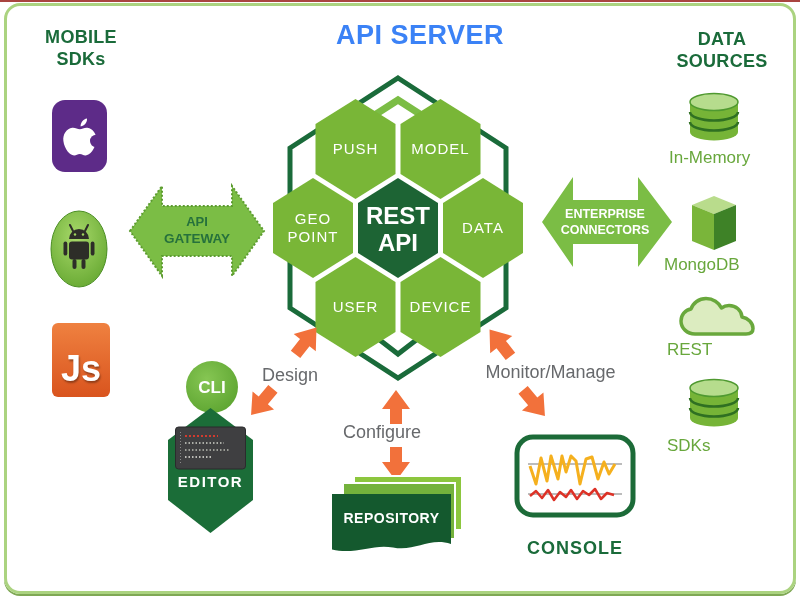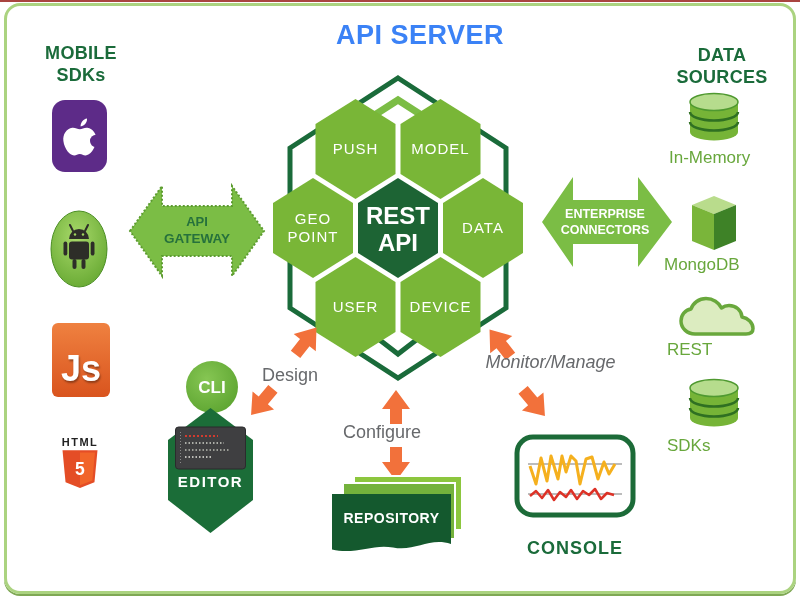--- a/index.html
+++ b/index.html
@@ -5,21 +5,21 @@
   html,body{margin:0;padding:0;background:#fff;}
   .stage{position:relative;width:800px;height:600px;background:#ffffff;overflow:hidden;
          font-family:"Liberation Sans",sans-serif;}
   .topstrip{position:absolute;top:0;left:0;width:800px;height:2px;background:#a94440;}
   .frame{position:absolute;left:4px;top:3px;right:4px;bottom:6px;border:3px solid #abd380;
          border-radius:16px;box-shadow:0 2px 0 #7fa855;pointer-events:none;}
   .abs{position:absolute;}
   .title{left:296px;top:20px;width:208px;text-align:right;font-size:27px;font-weight:bold;
          color:#3b82f6;letter-spacing:.5px;}
   .colhead{width:110px;text-align:center;font-size:18px;font-weight:bold;color:#1a6b3a;
-           line-height:22px;letter-spacing:.3px;margin-top:16px;}
+           line-height:22px;letter-spacing:.3px;}
   .srclabel{width:100px;text-align:left;font-size:17px;color:#68a73c;}
   .flowlabel{font-size:18px;color:#67696c;text-align:center;}
   .consolelabel{left:513px;top:538px;width:124px;text-align:center;font-size:18px;
                 font-weight:bold;color:#1a6b3a;letter-spacing:1px;}
   .appleicon{left:52px;top:100px;width:55px;height:72px;border-radius:13px;background:#5d2b88;
              display:flex;align-items:center;justify-content:center;}
   .jsicon{left:52px;top:323px;width:58px;height:74px;border-radius:6px;
           background:linear-gradient(180deg,#ef8140,#d9541e);
           display:flex;align-items:center;justify-content:center;}
   .jsicon span{color:#fff;font-size:36px;font-weight:bold;text-shadow:1px 2px 2px rgba(0,0,0,.35);margin-top:17px;}
@@ -74,28 +74,20 @@
       <rect x="31.5" y="49" width="4" height="10" rx="2"></rect>
       <circle cx="25" cy="24.5" r="1.2" fill="#9fd45e"></circle>
       <circle cx="33" cy="24.5" r="1.2" fill="#9fd45e"></circle>
     </g>
   </svg>
 
   <div class="abs jsicon">
     <span>Js</span>
   </div>
 
-  <div class="abs html5icon">
-    <div class="word">HTML</div>
-    <svg width="40" height="42" viewBox="0 0 34 36">
-      <polygon points="2,1 32,1 29.4,28.5 17,33.5 4.6,28.5" fill="#e44d26"></polygon>
-      <polygon points="17,3 29.8,3 27.6,27 17,31" fill="#f16529"></polygon>
-      <text x="17" y="22" text-anchor="middle" font-size="15" font-weight="bold" fill="#ffffff">5</text>
-    </svg>
-  </div>
 
   <svg class="abs" style="left:125px;top:180px;" width="145" height="105" viewBox="0 0 145 105">
     <polygon points="5,51 37,6 37,26 107,26 107,6 139,51 107,96 107,76 37,76 37,96" fill="#7bbd45" stroke="#5d9c31" stroke-width="2" stroke-dasharray="2 2"></polygon>
     <text x="72" y="46" text-anchor="middle" font-size="13" font-weight="bold" fill="#26713c">API</text>
     <text x="72" y="63" text-anchor="middle" font-size="13.5" font-weight="bold" fill="#26713c">GATEWAY</text>
   </svg>
 
   <svg class="abs" style="left:535px;top:170px;" width="145" height="105" viewBox="0 0 145 105">
     <polygon points="7,52 38,7 38,30 103,30 103,7 137,52 103,97 103,74 38,74 38,97" fill="#7bbd45"></polygon>
     <text x="70" y="48" text-anchor="middle" font-size="12.5" font-weight="bold" fill="#ffffff">ENTERPRISE</text>
@@ -132,21 +124,21 @@
       <path d="M0,-17 L14,2 L6,2 L6,17 L-6,17 L-6,2 L-14,2 Z" transform="translate(500,343) rotate(-38)"></path>
       <path d="M0,-17 L14,2 L6,2 L6,17 L-6,17 L-6,2 L-14,2 Z" transform="translate(396,407)"></path>
       <path d="M0,-17 L14,2 L6,2 L6,17 L-6,17 L-6,2 L-14,2 Z" transform="translate(262,402) rotate(220)"></path>
       <path d="M0,-17 L14,2 L6,2 L6,17 L-6,17 L-6,2 L-14,2 Z" transform="translate(396,464) rotate(180)"></path>
       <path d="M0,-17 L14,2 L6,2 L6,17 L-6,17 L-6,2 L-14,2 Z" transform="translate(534,403) rotate(140)"></path>
     </g>
   </svg>
 
   <div class="abs flowlabel" style="left:250px;top:365px;width:80px;">Design</div>
   <div class="abs flowlabel" style="left:332px;top:422px;width:100px;">Configure</div>
-  <div class="abs flowlabel" style="left:478px;top:352px;width:145px;font-style:italic;">Monitor/Manage</div>
+  <div class="abs flowlabel" style="left:478px;top:362px;width:145px;">Monitor/Manage</div>
 
   <svg class="abs" style="left:160px;top:357px;" width="104" height="182" viewBox="0 0 104 182">
     <defs>
       <radialGradient id="cliGrad" cx="40%" cy="35%" r="75%">
         <stop offset="0%" stop-color="#86c653"></stop>
           <stop offset="100%" stop-color="#5ba32f"></stop>
       </radialGradient>
     </defs>
     <circle cx="52" cy="30" r="26" fill="url(#cliGrad)"></circle>
     <text x="52" y="36" text-anchor="middle" font-size="17" font-weight="bold" fill="#fff">CLI</text>

